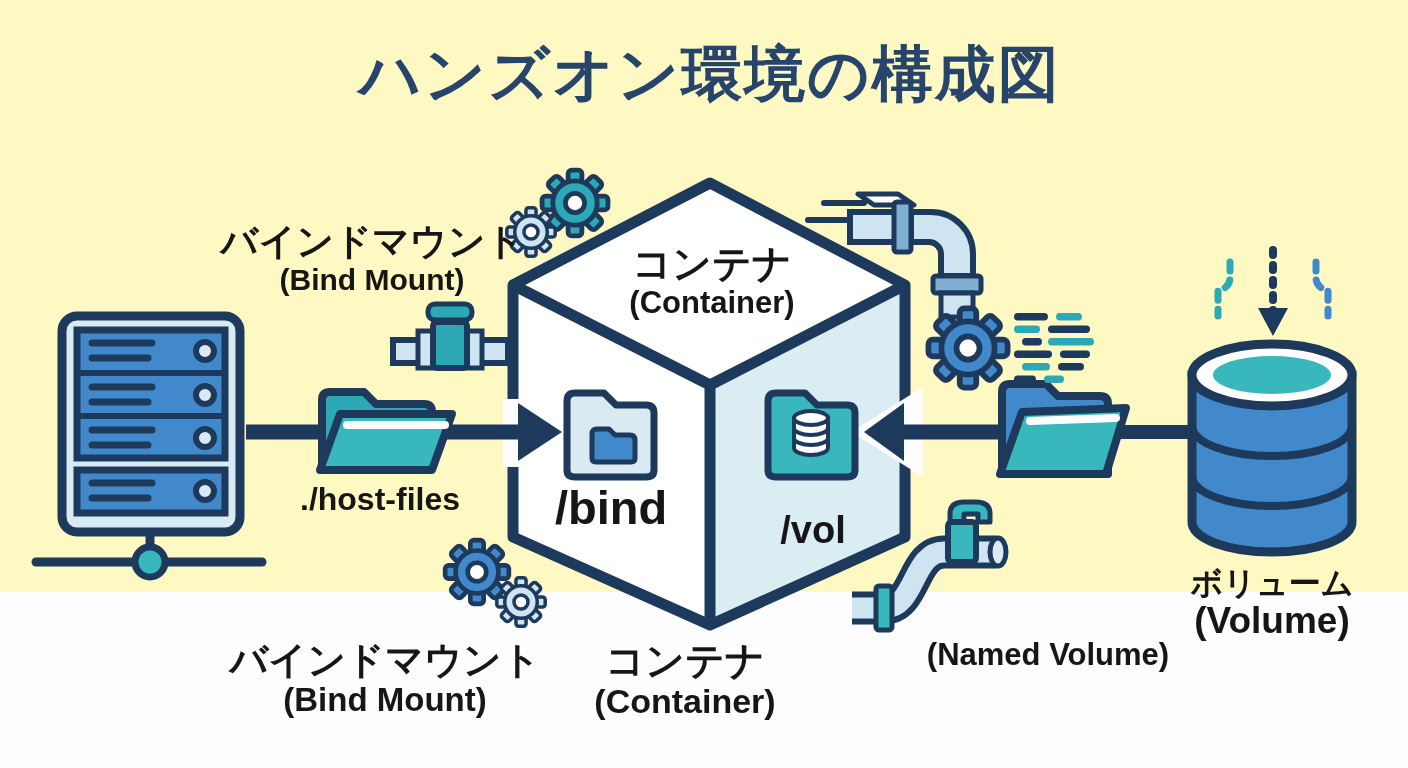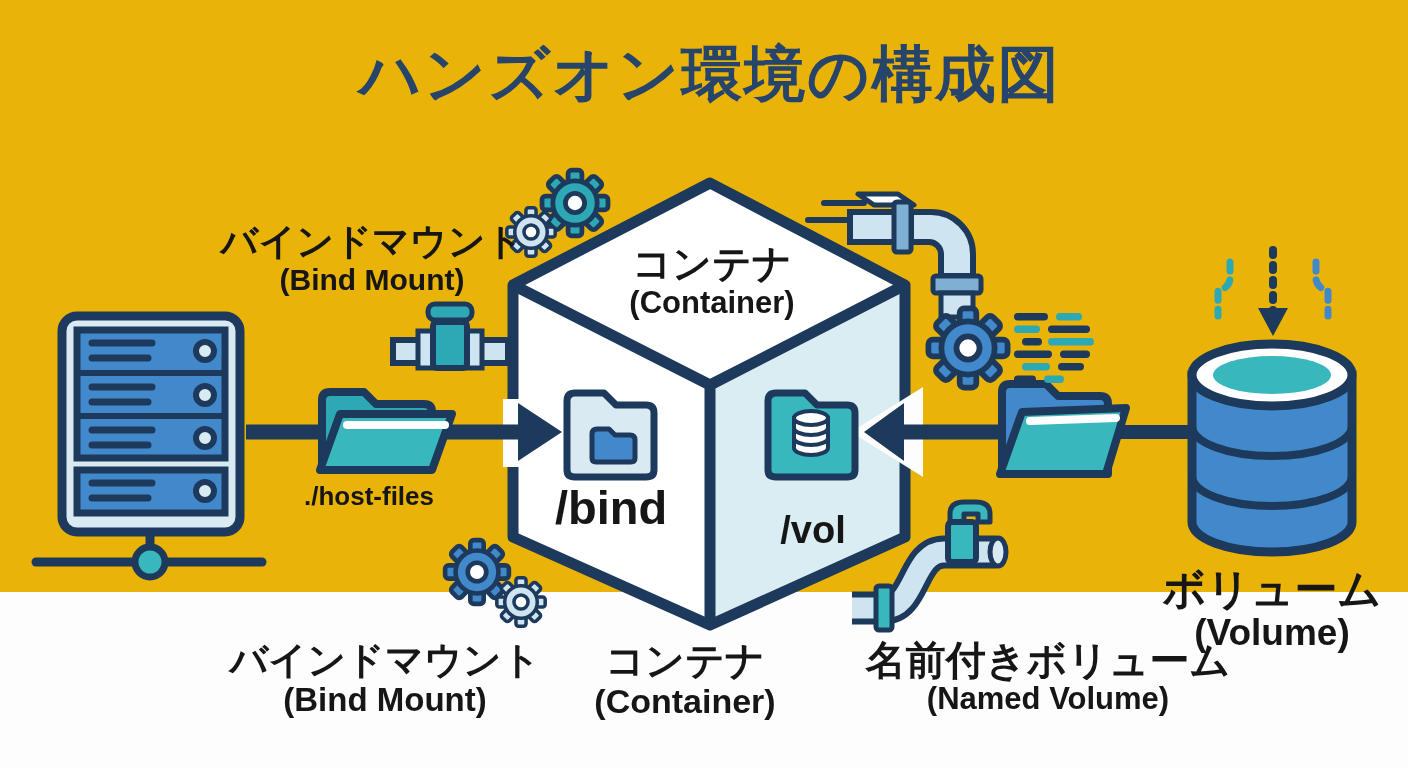--- a/index.html
+++ b/index.html
@@ -3,46 +3,46 @@
 <meta charset="utf-8">
 <style>
   :root{
     --navy:#27456b; --outline:#1d3a5c; --blue:#4289cc; --teal:#2ca9b4;
     --tealB:#38b8bd; --light:#cfe4f1; --pale:#d9eaf3; --face:#daedf3;
     --flange:#7fb0d4; --ink:#161616;
   }
   *{margin:0;padding:0;box-sizing:border-box}
   body{width:1408px;height:768px;overflow:hidden;background:#fdfdfd;
        font-family:"Liberation Sans","DejaVu Sans",sans-serif;}
-  .scene{position:relative;width:1408px;height:592px;background:#eab308}
+  .scene{position:relative;width:1408px;height:592px;background:#fef9c3}
   svg{position:absolute;left:0;top:0}
   
   .sN{stroke:var(--outline)} .sW{stroke:#fff} .sNone{stroke:none}
   .fN{fill:var(--outline)} .fB{fill:var(--blue)} .fT{fill:var(--teal)}
   .fTB{fill:var(--tealB)} .fL{fill:var(--light)} .fP{fill:var(--pale)}
   .fF{fill:var(--face)} .fW{fill:#fff} .fNoF{fill:none} .fFl{fill:var(--flange)}
   
   .lbl{position:absolute;transform:translateX(-50%);text-align:center;
        color:var(--ink);font-weight:700;line-height:1.1;white-space:nowrap}
   .lbl .jp{display:block}
   .lbl .en{display:block;font-weight:700}
   .title{position:absolute;left:710px;top:34px;transform:translateX(-50%);
          font-size:61px;font-weight:800;color:var(--navy);letter-spacing:2px;
          white-space:nowrap}
   #l-bindmount-top{left:372px;top:222px}  #l-bindmount-top .jp{font-size:37px} #l-bindmount-top .en{font-size:30px}
   #l-container-top{left:712px;top:243px}  #l-container-top .jp{font-size:39px} #l-container-top .en{font-size:31px}
   #l-host{left:150px;top:593px}           #l-host .jp{font-size:43px}          #l-host .en{font-size:37px}
-  #l-hostfiles{left:369px;top:482px;font-size:26px}
+  #l-hostfiles{left:380px;top:482px;font-size:32px}
   #l-bind{left:611px;top:482px;font-size:47px}
   #l-vol{left:813px;top:510px;font-size:38px}
   #l-toyvol{left:1058px;top:476px;font-size:38px}
   #l-bindmount-bottom{left:385px;top:640px} #l-bindmount-bottom .jp{font-size:38px} #l-bindmount-bottom .en{font-size:33px}
   #l-container-bottom{left:685px;top:640px} #l-container-bottom .jp{font-size:39px} #l-container-bottom .en{font-size:34px}
   #l-namedvolume{left:1048px;top:638px}    #l-namedvolume .jp{font-size:40px}   #l-namedvolume .en{font-size:31px}
-  #l-volume{left:1272px;top:566px}         #l-volume .jp{font-size:43px}        #l-volume .en{font-size:37px}
+  #l-volume{left:1272px;top:566px}         #l-volume .jp{font-size:32px}        #l-volume .en{font-size:37px}
 </style>
 </head>
 <body>
 
 <div class="scene">
 
 <svg width="1408" height="768" viewBox="0 0 1408 768">
 
   <g>
     <polygon points="710,183 905,285 905,537 710,625 513,537 513,285" class="fW"></polygon>
@@ -265,21 +265,20 @@
   <span class="jp">バインドマウント</span>
   <span class="en">(Bind Mount)</span>
 </div>
 
 <div class="lbl" id="l-container-bottom">
   <span class="jp">コンテナ</span>
   <span class="en">(Container)</span>
 </div>
 
 <div class="lbl" id="l-namedvolume">
-  <span class="jp">名前付きボリューム</span>
   <span class="en">(Named Volume)</span>
 </div>
 
 <div class="lbl" id="l-volume">
   <span class="jp">ボリューム</span>
   <span class="en">(Volume)</span>
 </div>
 
 </div>
 

